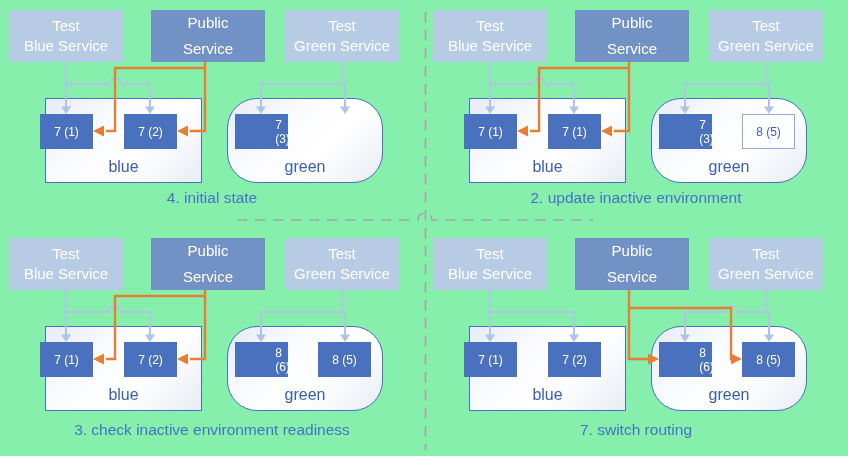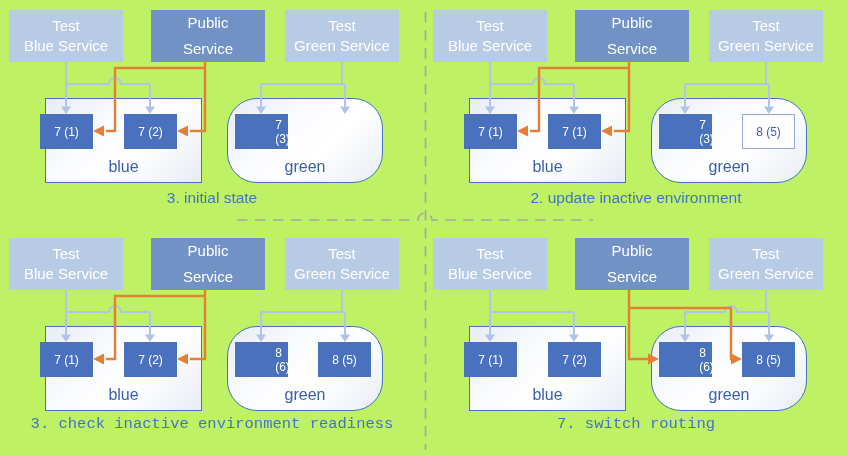--- a/index.html
+++ b/index.html
@@ -11,21 +11,21 @@
     --connector-light:#afc4e6;
     --env-border:#4472c4;
     --env-label:#3a5fad;
     --caption:#4473c6;
     --divider:#a6a6a6;
     --outlined-pod-border:#8faadc;
     --outlined-pod-text:#3a5fad;
   }
   html,body{margin:0;padding:0;background:#ffffff;}
   body{font-family:"Liberation Sans", sans-serif;}
-  .stage{position:relative;width:848px;height:456px;background:#bef264;overflow:hidden;}
+  .stage{position:relative;width:848px;height:456px;background:#86efac;overflow:hidden;}
   .panel{position:absolute;width:424px;height:228px;}
   .panel.p1{left:0;top:0;} .panel.p2{left:424px;top:0;}
   .panel.p3{left:0;top:228px;} .panel.p4{left:424px;top:228px;}
 
   .service{position:absolute;top:10px;width:114px;height:52px;display:flex;flex-direction:column;
     justify-content:center;align-items:center;color:#fff;font-size:15px;line-height:20px;z-index:2;text-align:center;}
   .service.light{background:var(--service-light);}
   .service.public{background:var(--service-public);}
   .svc-left{left:9px;} .svc-center{left:151px;gap:6px;} .svc-right{left:285px;}
 
@@ -33,21 +33,21 @@
     background:linear-gradient(135deg,#e7ecf4 0%,#fbfcfe 38%,#ffffff 62%,#e7ecf4 100%);z-index:1;}
   .env.blue-env{left:45px;width:157px;text-decoration:underline;} .env.green-env{left:227px;width:156px;border-radius:30px;}
   .env-label{position:absolute;bottom:6px;left:0;width:100%;text-align:center;color:var(--env-label);font-size:16px;}
 
   .pod{position:absolute;top:114px;width:53px;height:35px;background:var(--pod-blue);color:#fff;
     display:flex;align-items:center;justify-content:center;font-size:12px;z-index:2;box-sizing:border-box;}
   .pod.outlined{background:#ffffff;border:1.5px solid var(--outlined-pod-border);color:var(--outlined-pod-text);}
   .pod.pos1{left:40px;} .pod.pos2{left:124px;} .pod.pos3{left:235px;padding-left:42px;} .pod.pos4{left:318px;}
 
   .caption{position:absolute;top:189px;left:0;width:100%;text-align:center;color:var(--caption);font-size:15.5px;}
-  .panel.p3 .caption,.panel.p4 .caption{top:187px;font-family:Liberation Mono, monospace;}
+  .panel.p3 .caption,.panel.p4 .caption{top:193px;}
 
   svg.wires{position:absolute;left:0;top:0;width:424px;height:228px;z-index:3;pointer-events:none;}
   .wire-lb path{stroke:var(--connector-light);stroke-width:2;fill:none;}
   .wire-lb polygon{fill:var(--connector-light);stroke:none;}
   .wire-or path{stroke:var(--orange);stroke-width:2.4;fill:none;}
   .wire-or polygon{fill:var(--orange);stroke:none;}
 
   svg.divider{position:absolute;left:0;top:0;width:848px;height:456px;z-index:4;pointer-events:none;}
   .dash{stroke:var(--divider);stroke-width:1.7;stroke-dasharray:10.5 7.5;fill:none;}
 </style>
@@ -98,21 +98,21 @@
         <polygon points="261 114,256 106.5,266 106.5"></polygon>
         <polygon points="345 114,340 106.5,350 106.5"></polygon>
       </g>
       <g class="wire-or">
         <path d="M205 62 V131 H190"></path>
         <path d="M205 68 H115 V131 H106"></path>
         <polygon points="177 131,188 125.5,188 136.5"></polygon>
         <polygon points="93 131,104 125.5,104 136.5"></polygon>
       </g>
     </svg>
-    <div class="caption">3. initial state</div>
+    <div class="caption">4. initial state</div>
   </section>
 
   <section class="panel p2">
     <div class="service light svc-left">
       <span>Test</span>
       <span>Blue Service</span>
     </div>
     <div class="service public svc-center">
       <span>Public</span>
       <span>Service</span>

